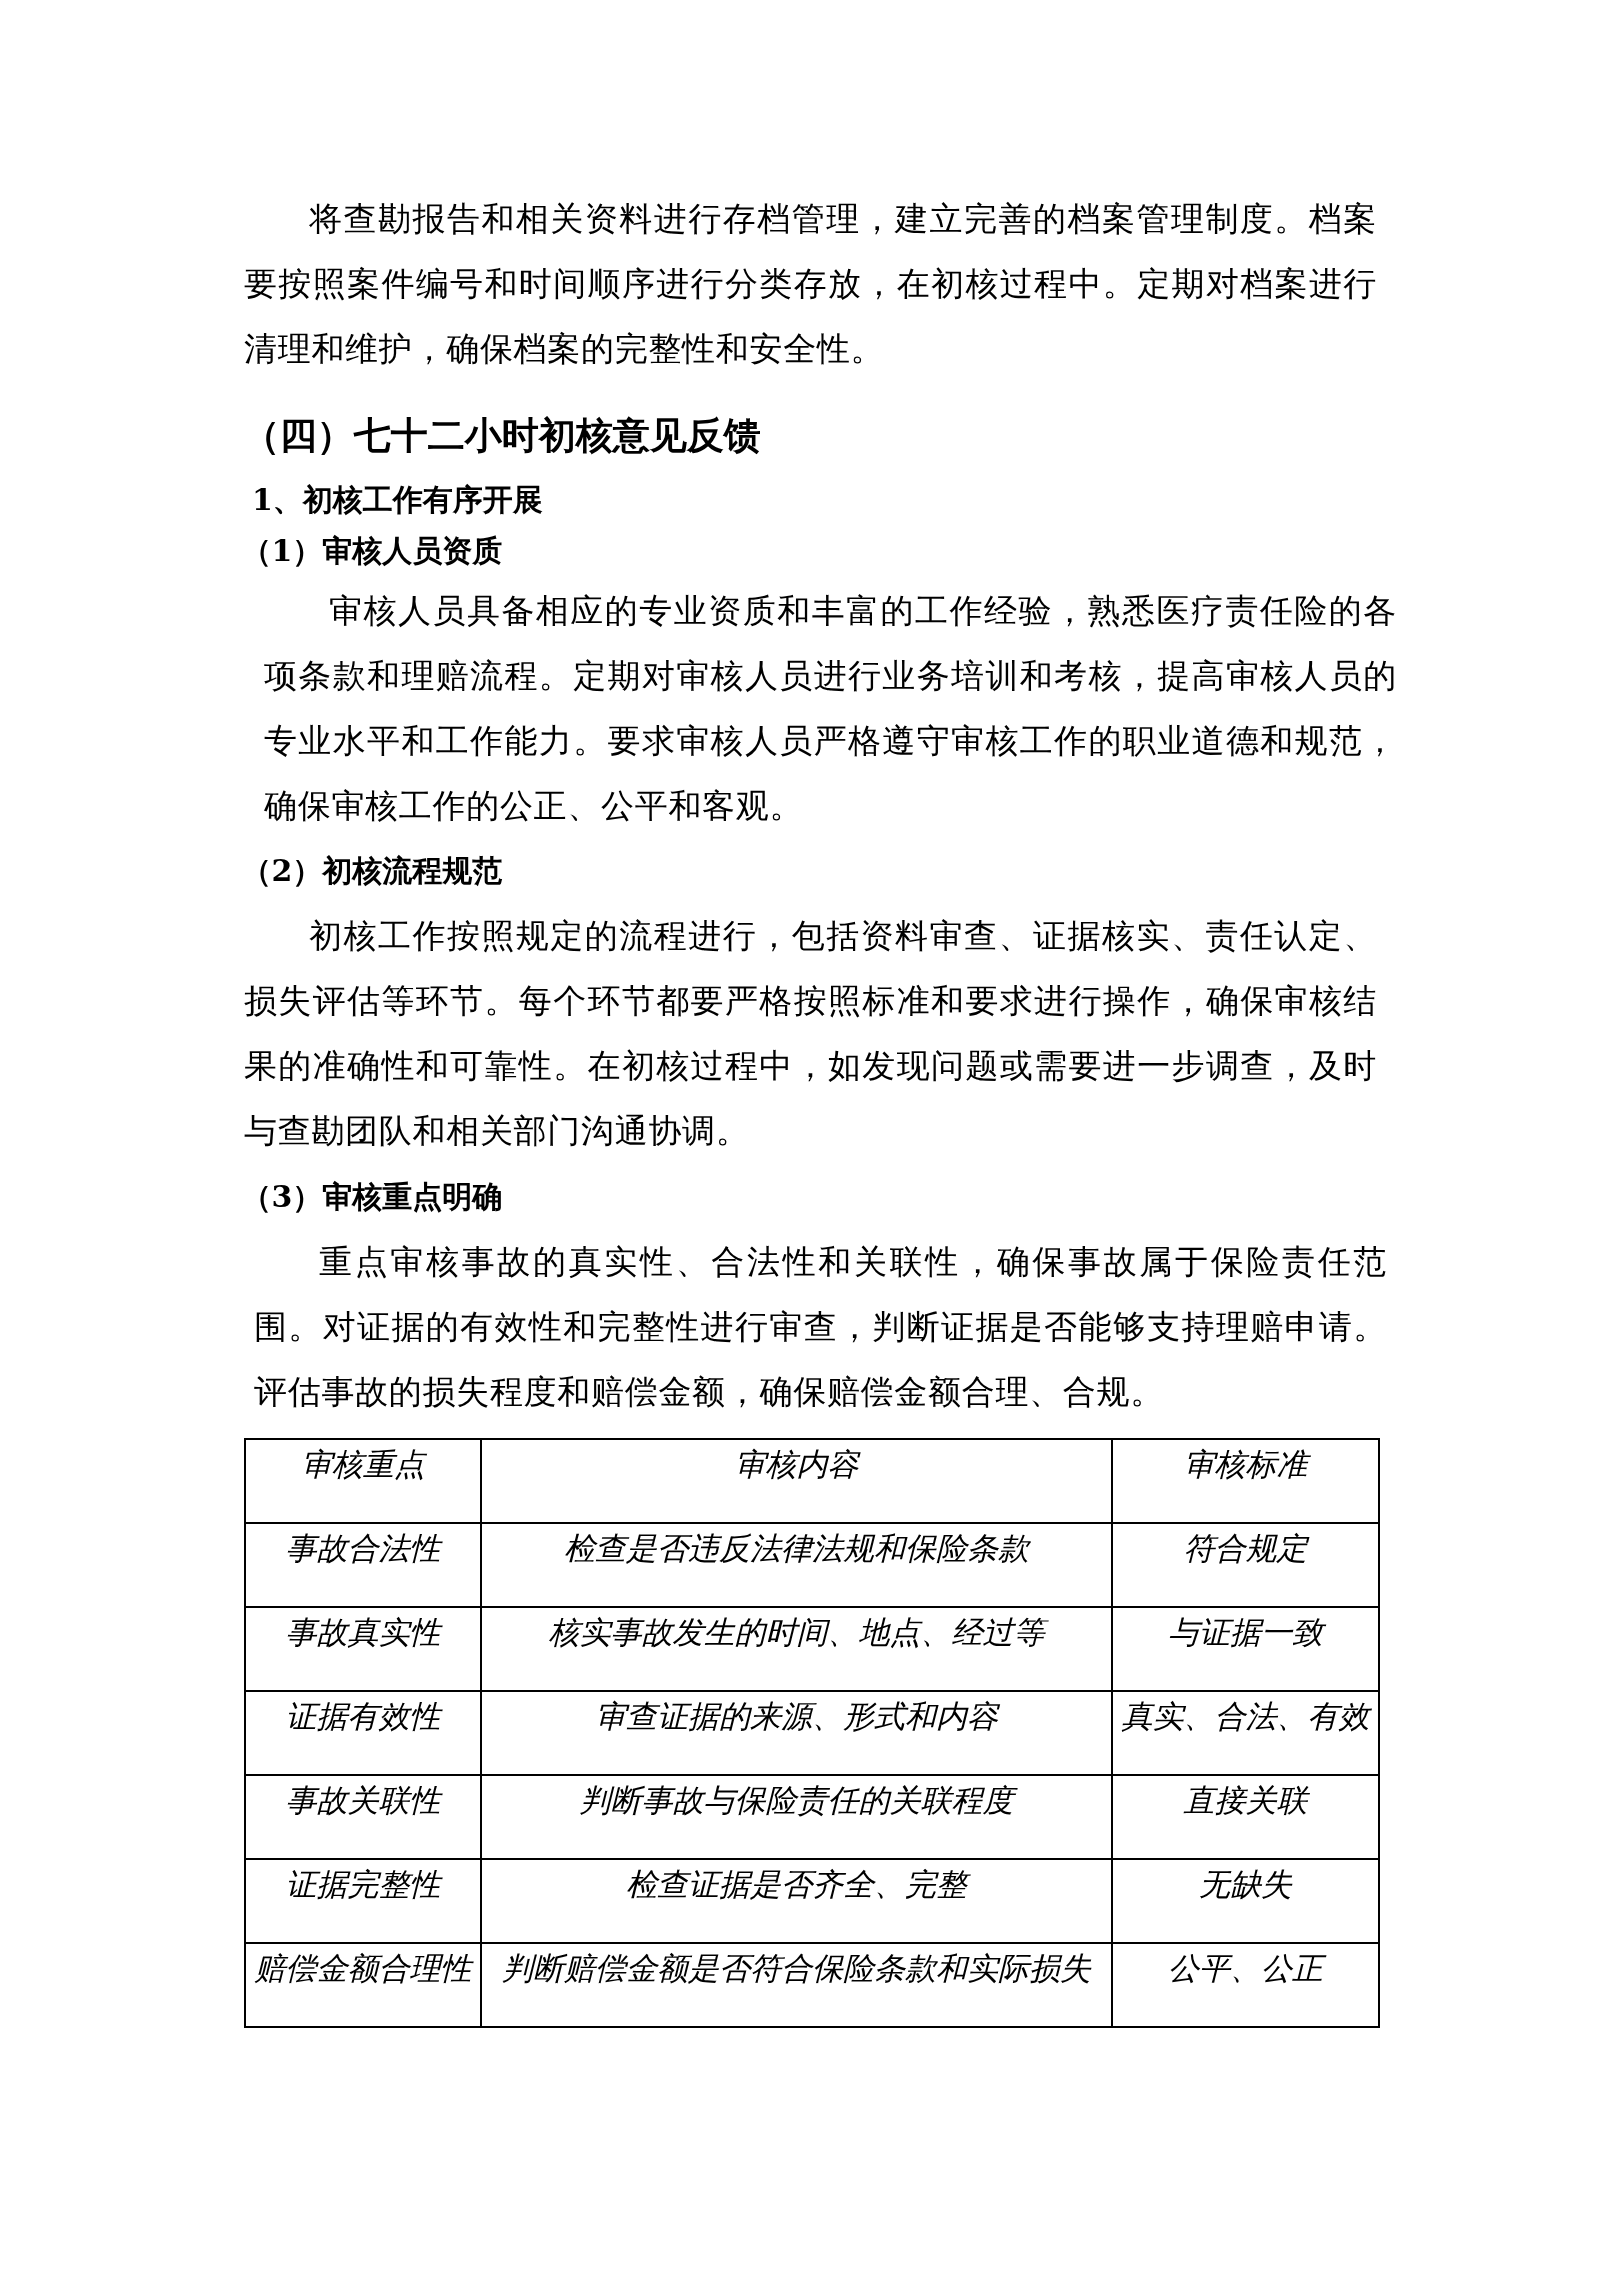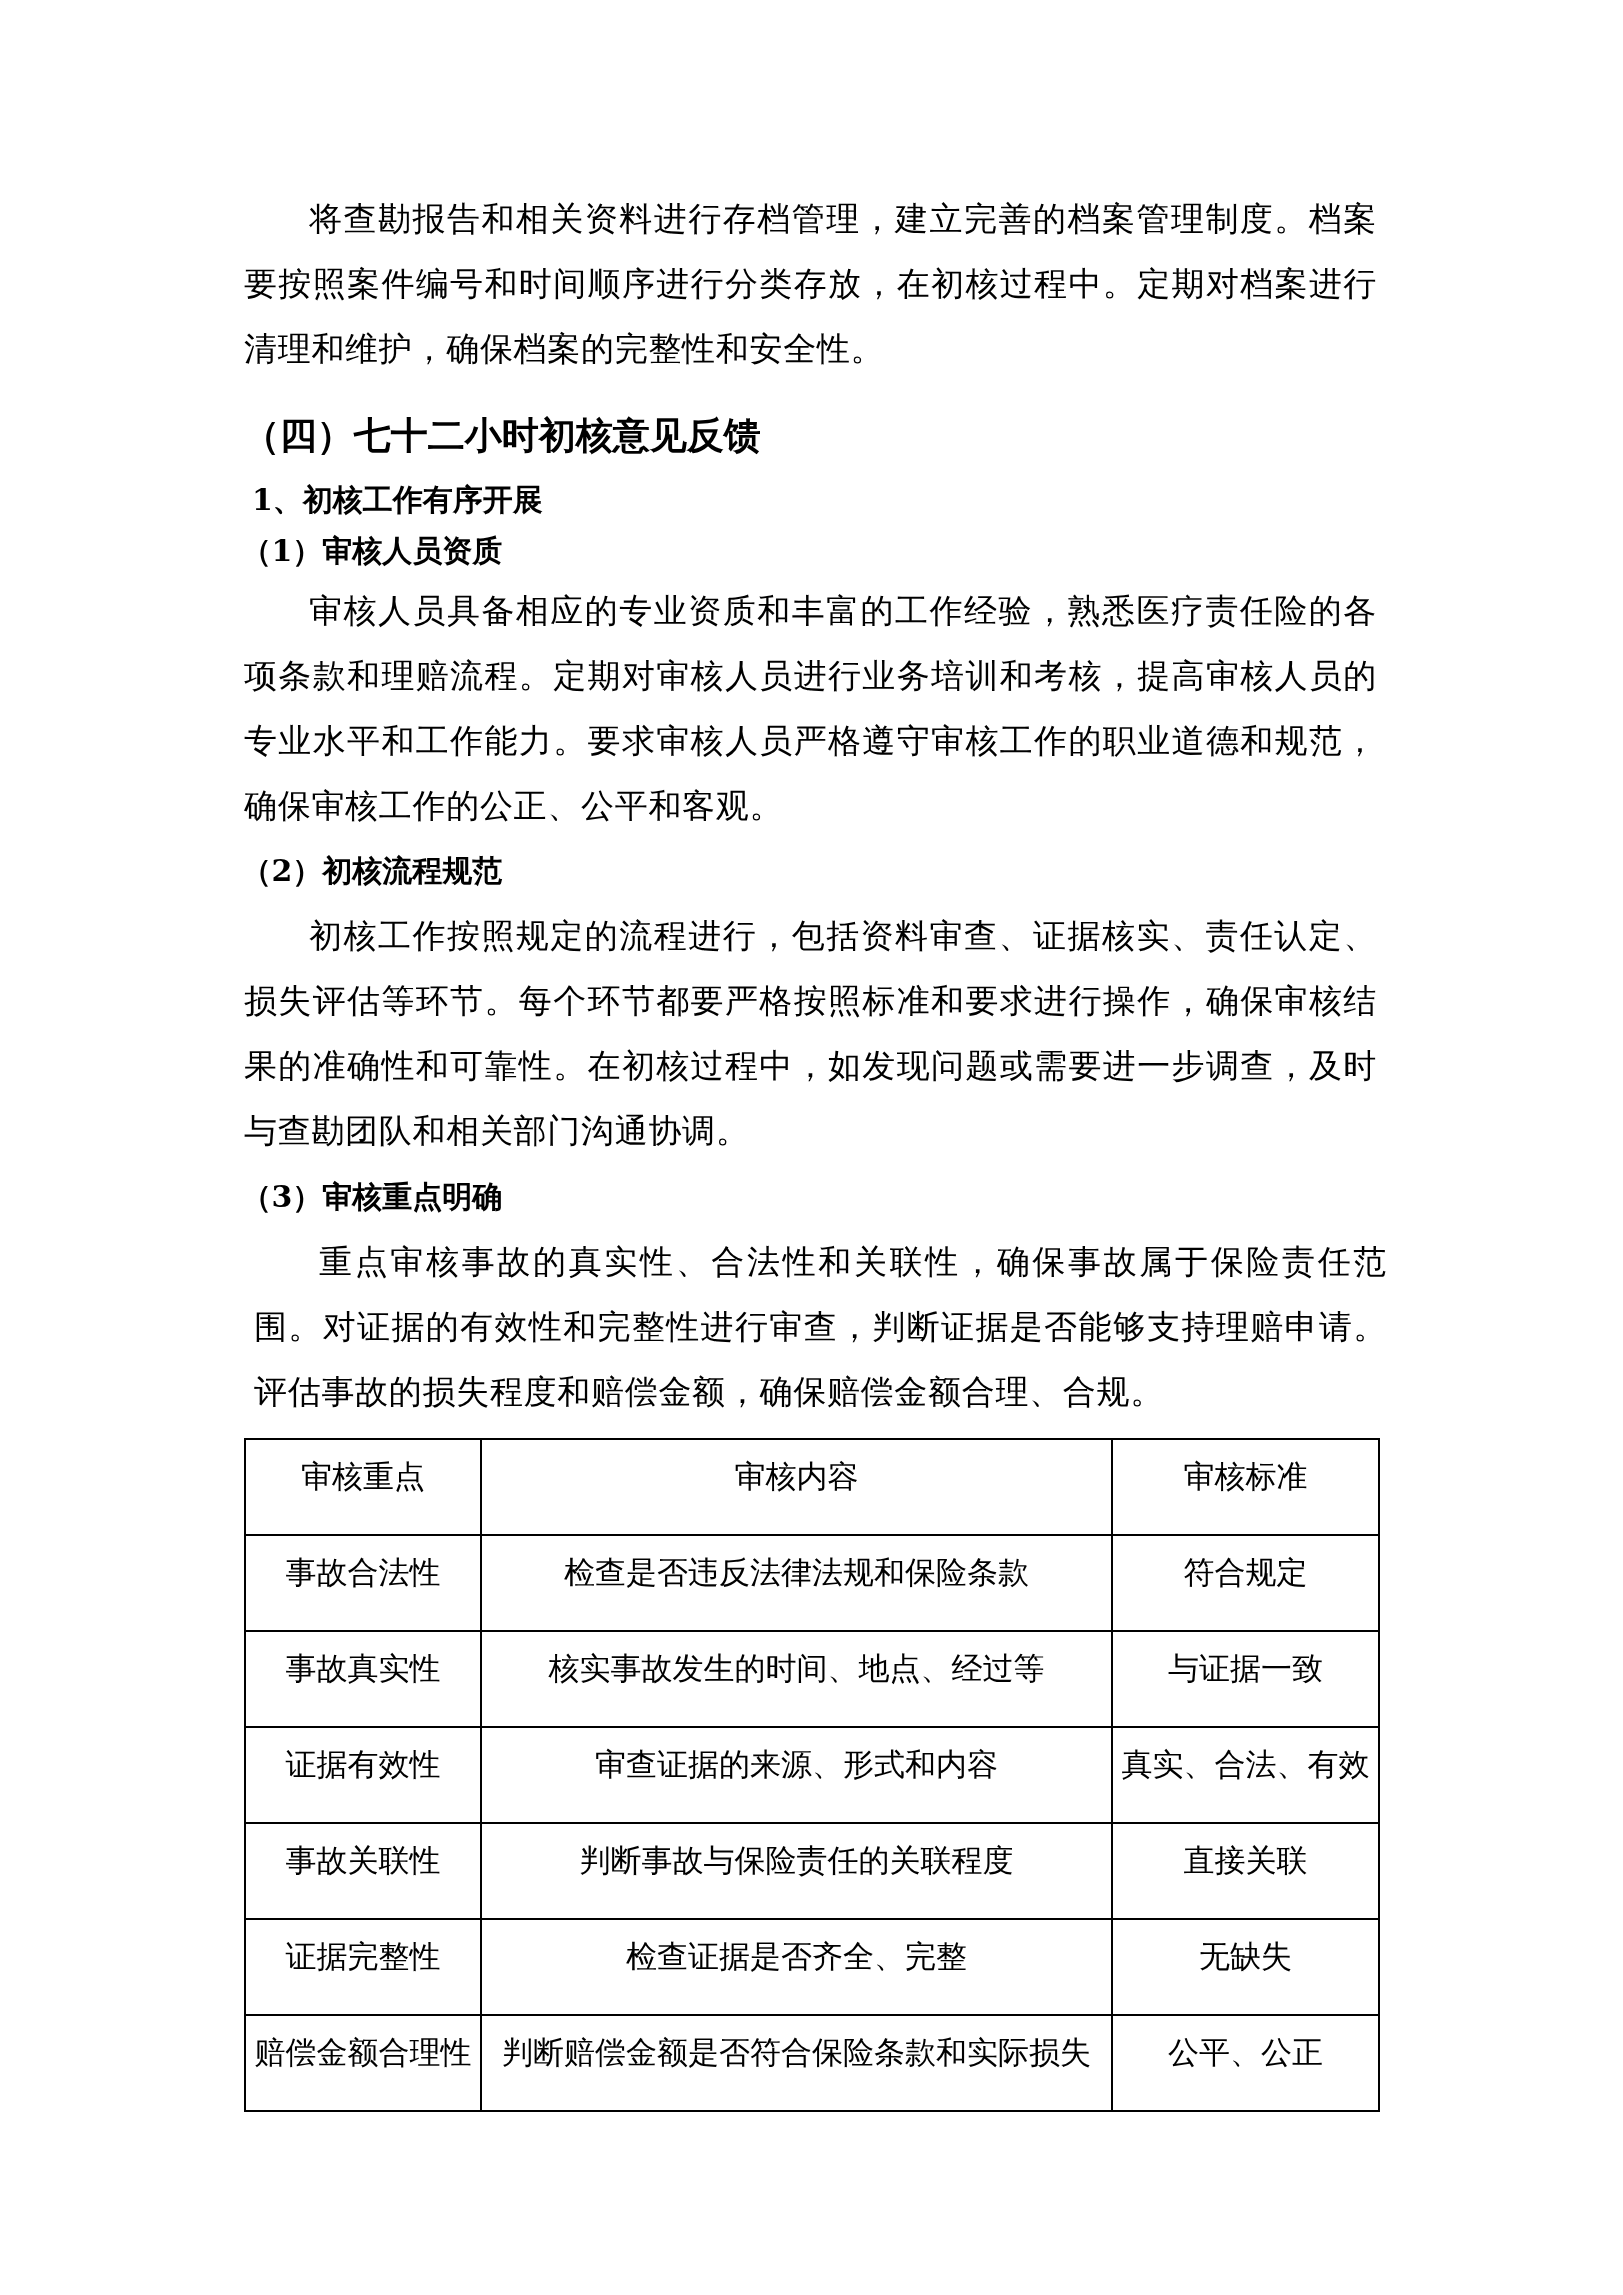--- a/index.html
+++ b/index.html
@@ -17,43 +17,44 @@
     .h3 { font-size: 30px; line-height: 52px; margin: 8px; position: absolute; left: 0; }
     .h4 { font-size: 30px; line-height: 52px; margin: 0; position: absolute; left: -2.6px; }
     .block { position: absolute; left: 0; width: 1133px; }
     table.review {
       position: absolute; left: 0; top: 1438px; width: 1133px;
       border-collapse: collapse; table-layout: fixed;
       font-size: 31px;
     }
     table.review td {
       border: 2px solid #000; height: 77px; text-align: center;
-      vertical-align: top; padding: 17px 0 0 0; white-space: nowrap; overflow: hidden;
+      vertical-align: top; padding: 5px 0 0 0; white-space: nowrap; overflow: hidden;
       line-height: 39px;
+      font-style: italic;
     }
     table.review col.c1 { width: 236px; }
     table.review col.c2 { width: 631px; }
     table.review col.c3 { width: 267px; }
   </style>
 </head>
 <body>
 
 <div class="page">
 
   <div class="block" style="top:186px;">
     <p class="para">将查勘报告和相关资料进行存档管理，建立完善的档案管理制度。档案要按照案件编号和时间顺序进行分类存放，在初核过程中。定期对档案进行清理和维护，确保档案的完整性和安全性。</p>
   </div>
 
   <h2 class="h2" style="top:409px;">（四）七十二小时初核意见反馈</h2>
 
   <h3 class="h3" style="top:466px;">1、初核工作有序开展</h3>
 
   <h4 class="h4" style="top:525px;">（1）审核人员资质</h4>
 
-  <div class="block" style="top:578px;">
+  <div class="block" style="top:578px;margin-left:20px;">
     <p class="para">审核人员具备相应的专业资质和丰富的工作经验，熟悉医疗责任险的各项条款和理赔流程。定期对审核人员进行业务培训和考核，提高审核人员的专业水平和工作能力。要求审核人员严格遵守审核工作的职业道德和规范，确保审核工作的公正、公平和客观。</p>
   </div>
 
   <h4 class="h4" style="top:845px;">（2）初核流程规范</h4>
 
   <div class="block" style="top:903px;">
     <p class="para">初核工作按照规定的流程进行，包括资料审查、证据核实、责任认定、损失评估等环节。每个环节都要严格按照标准和要求进行操作，确保审核结果的准确性和可靠性。在初核过程中，如发现问题或需要进一步调查，及时与查勘团队和相关部门沟通协调。</p>
   </div>
 
   <h4 class="h4" style="top:1171px;">（3）审核重点明确</h4>

